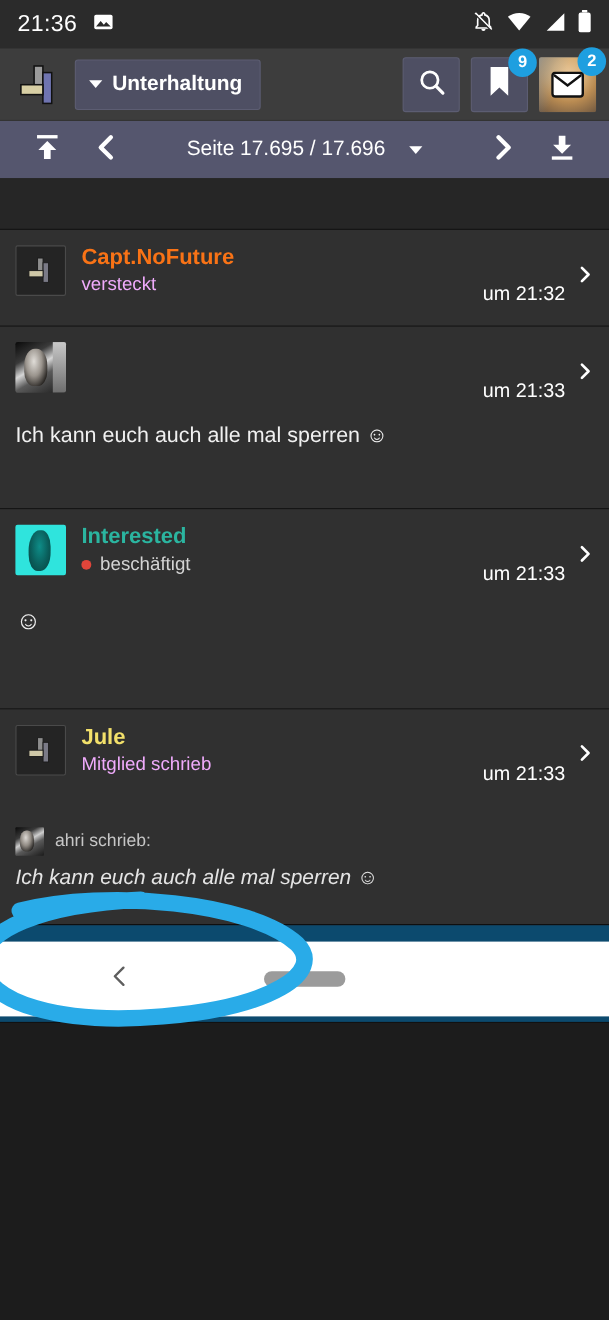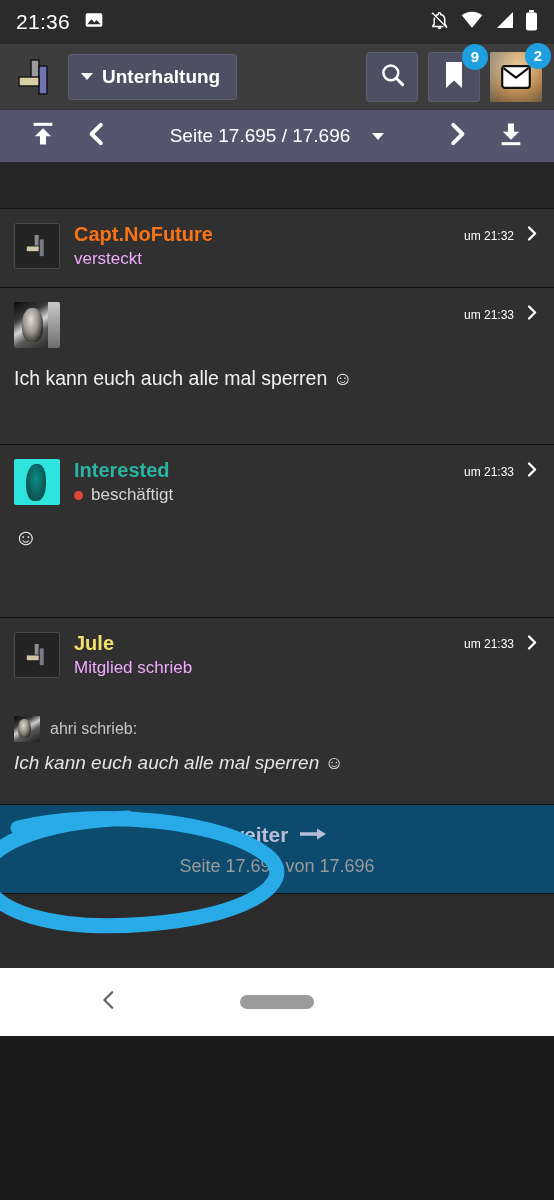--- a/index.html
+++ b/index.html
@@ -2,21 +2,21 @@
 <html><head>
 <meta charset="utf-8">
 <style>
   * { box-sizing: border-box; margin: 0; padding: 0; }
   html, body {
     width: 554px; height: 1200px;
     background: #1c1c1c;
     font-family: "Liberation Sans", sans-serif;
     overflow: hidden;
   }
-  .phone { position: relative; width: 554px; height: 1036px; background: #2b2b2b; }
+  .phone { position: relative; width: 554px; height: 924px; background: #2b2b2b; }
 
   
   .statusbar {
     height: 44px; background: #2b2b2b;
     display: flex; align-items: center; justify-content: space-between;
     padding: 0 16px;
   }
   .sb-left { display: flex; align-items: center; gap: 14px; }
   .sb-time { color: #ffffff; font-size: 21px; font-weight: 500; letter-spacing: .3px; }
   .sb-right { display: flex; align-items: center; gap: 11px; }
@@ -108,21 +108,21 @@
     background: radial-gradient(ellipse at 50% 40%, #0e8d88 0%, #0a5f5c 55%, #073f3d 100%);
     filter: blur(.4px);
   }
   .meta { flex: 1; min-width: 0; }
   .uname { font-size: 20px; font-weight: bold; line-height: 1.15; }
   .ustatus { font-size: 17px; color: #9a9a9a; margin-top: 3px; display: flex; align-items: center; gap: 8px; }
   .dot { width: 9px; height: 9px; border-radius: 50%; flex: none; }
   .ustatus .stxt { color: #d4d4d4; }
   .ustatus .plain { color: #f0abfc; }
   .time-wrap { display: flex; align-items: center; gap: 9px; flex: none; padding-top: 2px; cursor: pointer; }
-  .time { color: #ffffff; font-size: 12px; }
+  .time { color: #ffffff; font-size: 18px; margin-top: 32px; }
   .body { padding: 16px 14px 0 14px; color: #f0f0f0; font-size: 19.5px; line-height: 1.45; }
   .body p { margin: 0 0 20px 0; }
   .body p:last-child { margin-bottom: 0; }
   .mention { color: #9a9a9a; }
   .emoji-only { font-size: 23px; }
 
   
   .quote { padding: 4px 14px 0 14px; }
   .qhead { display: flex; align-items: center; gap: 10px; color: #c6c6c6; font-size: 16px; }
   .qav {

